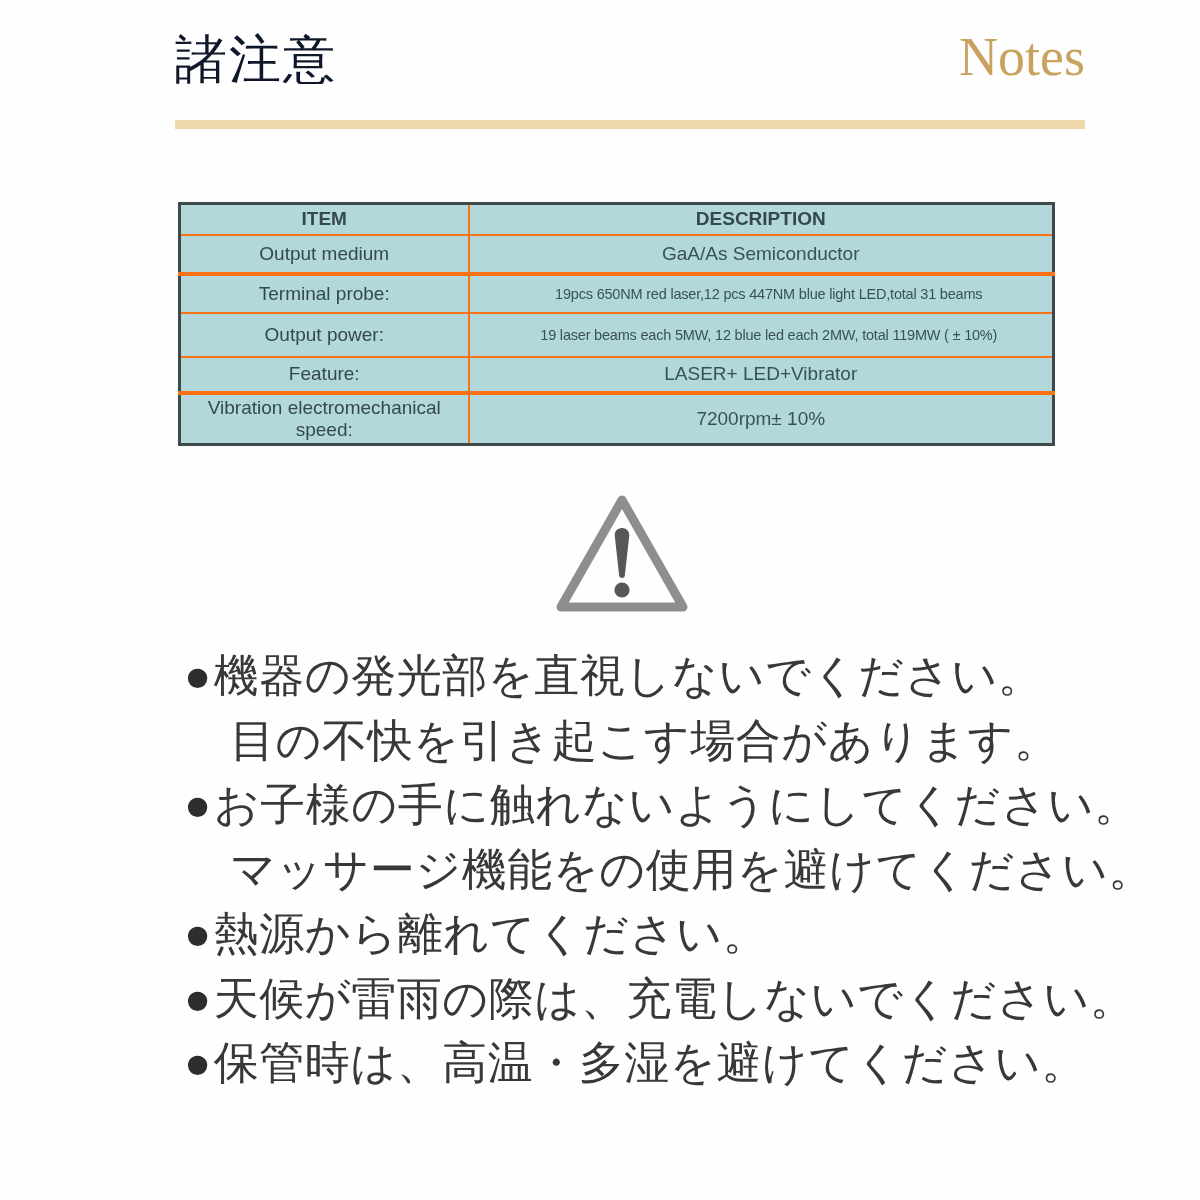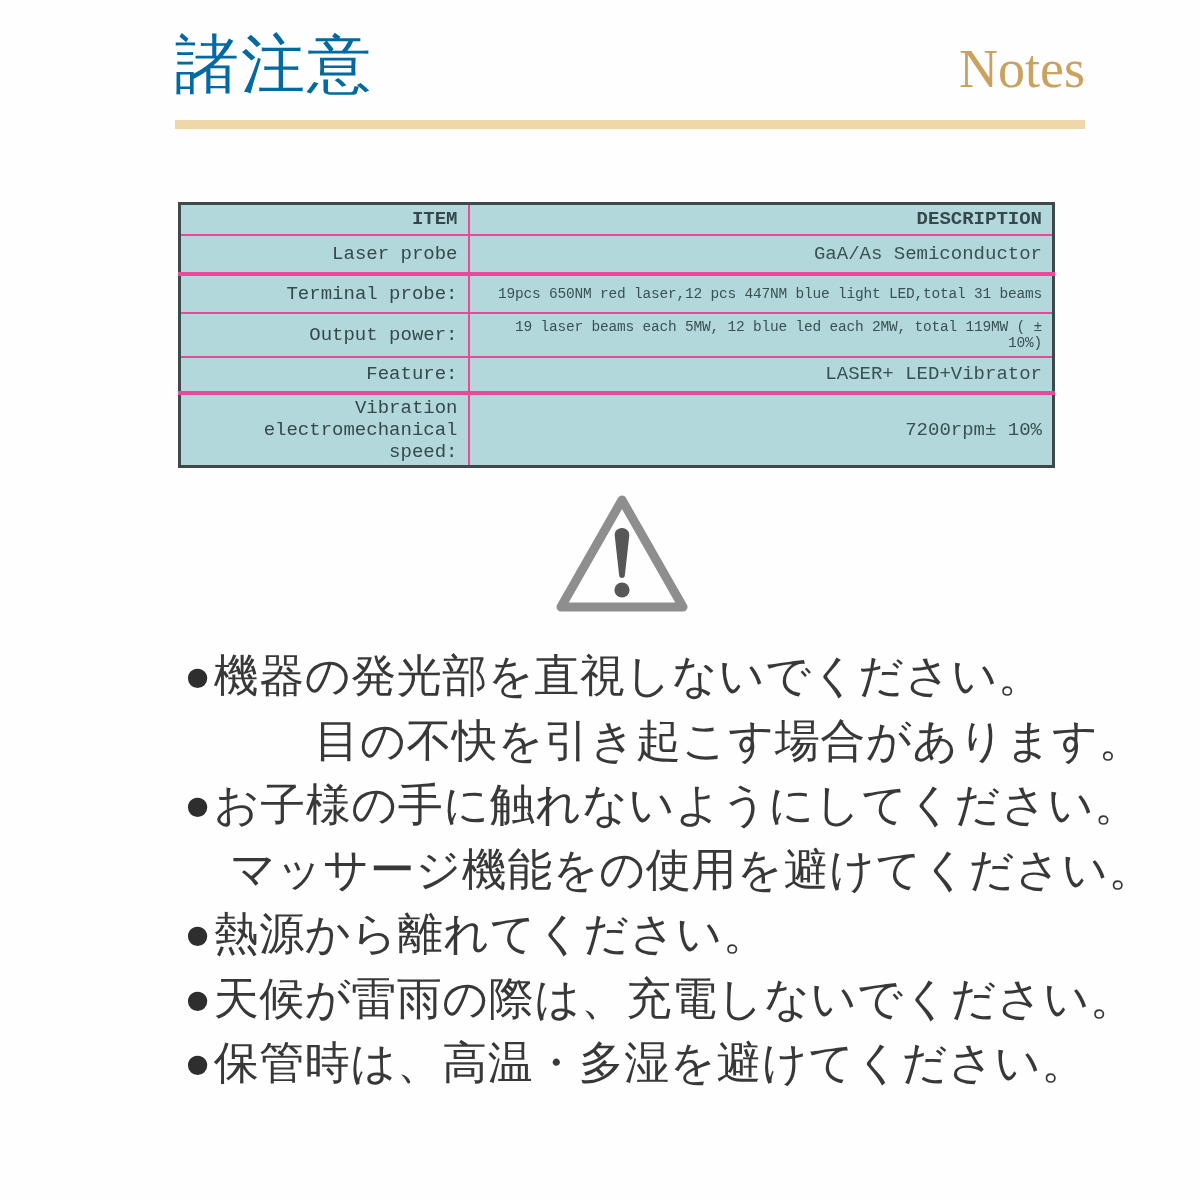--- a/index.html
+++ b/index.html
@@ -10,21 +10,21 @@
     -webkit-font-smoothing:antialiased;
   }
   .page{position:relative;width:1200px;height:1200px;background:#fefefe;overflow:hidden;}
 
   
   .header-row{
     position:absolute;left:175px;top:28px;width:910px;
     display:flex;justify-content:space-between;align-items:flex-end;
   }
   .title-ja{
-    font-size:64px;line-height:1.15;font-weight:500;color:#0369a1;
+    font-size:52px;line-height:1.15;font-weight:500;color:#0f172a;
     letter-spacing:2px;margin:0;
   }
   .title-en{
     font-family:"Liberation Serif","DejaVu Serif",serif;
     font-size:54px;line-height:1.1;color:#c9a25f;font-weight:400;
     padding-bottom:2px;
   }
   .gold-divider{
     position:absolute;left:175px;top:120px;width:910px;height:9px;
     background:#eed7a8;
@@ -32,25 +32,24 @@
 
   
   table.spec{
     position:absolute;left:178px;top:202px;width:877px;
     border-collapse:collapse;
     background:#b2d8dc;
     border:3px solid #3e4a4a;
     color:#3a5154;
   }
   table.spec th,table.spec td{
-    border:2px solid #ec4899;
+    border:2px solid #f97316;
     padding:2px 10px;
-    text-align:right;vertical-align:middle;
+    text-align:center;vertical-align:middle;
     font-size:19px;
-    font-family:Liberation Mono, monospace;
   }
   table.spec th{font-weight:700;font-size:19px;color:#35494c;}
   table.spec col.c-item{width:289px;}
   table.spec thead tr{height:31px;}
   table.spec tbody tr:nth-child(1){height:39px;}
   table.spec tbody tr:nth-child(2){height:39px;}
   table.spec tbody tr:nth-child(3){height:44px;}
   table.spec tbody tr:nth-child(4){height:36px;}
   table.spec tbody tr:nth-child(5){height:24px;}
   table.spec tbody tr:nth-child(6){height:67px;margin-top:20px;}
@@ -65,21 +64,21 @@
   .warning-wrap{position:absolute;left:552px;top:490px;width:140px;height:128px;}
 
   
   .notes-list{
     position:absolute;left:184px;top:644px;width:960px;
     font-size:45px;line-height:64.5px;color:#383838;font-weight:500;
     letter-spacing:0.5px;
   }
   .note-line{white-space:nowrap;}
   .note-line .bullet{color:#2e2e2e;margin-right:2px;}
-  .note-line.indent{padding-left:46px;text-align:right;}
+  .note-line.indent{padding-left:46px;}
 </style>
 </head>
 <body>
 
 <div class="page">
 
   <div class="header-row">
     <h1 class="title-ja">諸注意</h1>
     <span class="title-en">Notes</span>
   </div>
@@ -91,21 +90,21 @@
         <col class="c-desc">
       </colgroup>
     <thead>
       <tr>
         <th>ITEM</th>
         <th>DESCRIPTION</th>
       </tr>
     </thead>
     <tbody>
       <tr>
-        <th class="row-label">Laser probe</th>
+        <th class="row-label">Output medium</th>
         <td>GaA/As Semiconductor</td>
       </tr>
       <tr>
         <th class="row-label">Terminal probe:</th>
         <td class="small">19pcs 650NM red laser,12 pcs 447NM blue light LED,total 31 beams</td>
       </tr>
       <tr>
         <th class="row-label">Output power:</th>
         <td class="small">19 laser beams each 5MW, 12 blue led each 2MW, total 119MW ( ± 10%)</td>
       </tr>

